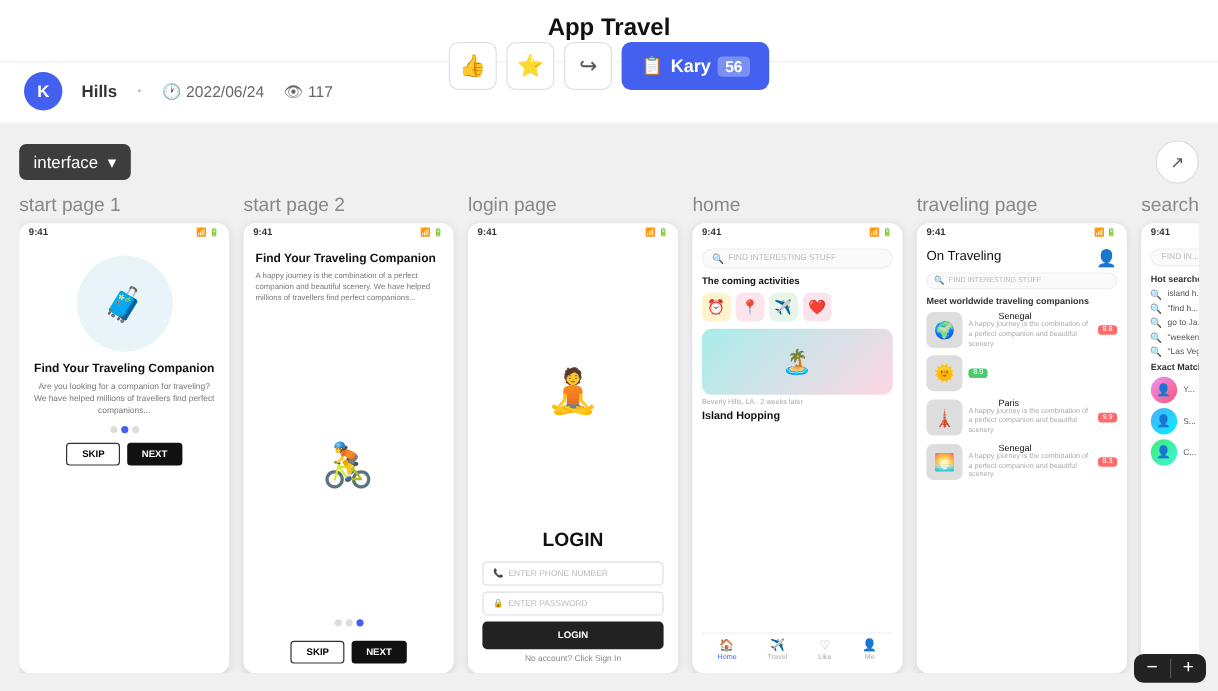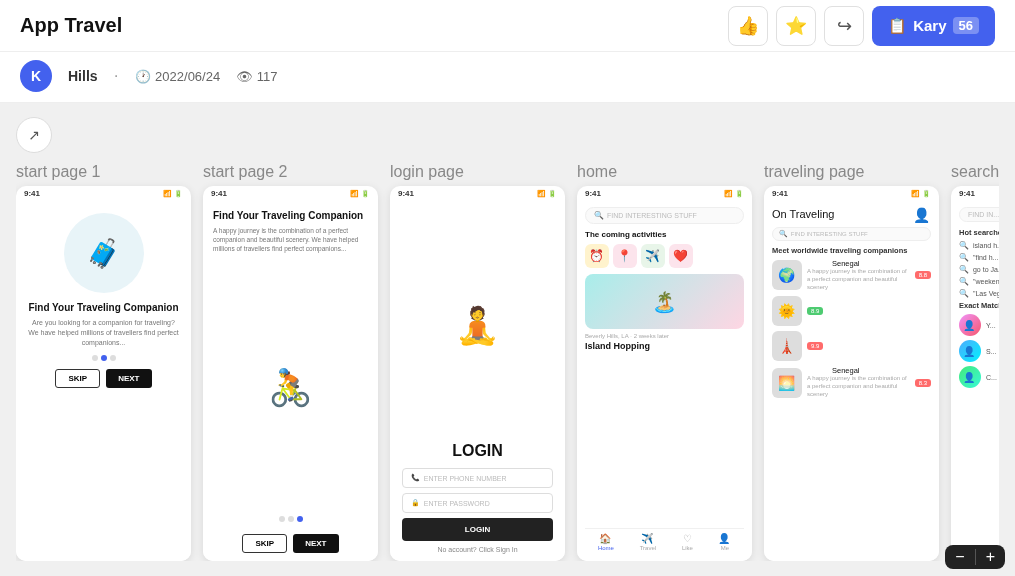--- a/index.html
+++ b/index.html
@@ -1,26 +1,27 @@
 <!DOCTYPE html>
 <html><head>
   <meta charset="utf-8">
   <style>
     * { box-sizing: border-box; margin: 0; padding: 0; }
     body { font-family: -apple-system, BlinkMacSystemFont, 'Segoe UI', sans-serif; background: #f0f0f0; width: 1015px; height: 576px; overflow: hidden; }
 
     
     .header {
       background: #fff;
-      padding: 0 20px;
+      padding: 12px 20px;
       height: 52px;
       display: flex;
       align-items: center;
       justify-content: space-between;
       border-bottom: 1px solid #eee;
+      flex-direction: column;
     }
     .header-title {
       font-size: 20px;
       font-weight: 700;
       color: #111;
     }
     .header-actions {
       display: flex;
       align-items: center;
       gap: 8px;
@@ -437,20 +438,24 @@
   </span>
   <span class="meta-views">
     <span>👁</span>
     <span>117</span>
   </span>
 </div>
 
 <div class="canvas-area">
 
   <div class="canvas-toolbar">
+    <button class="tag-dropdown">
+      <span>interface</span>
+      <span>▾</span>
+    </button>
     <button class="expand-btn">
       <span>↗</span>
     </button>
   </div>
 
   <div class="screens-container">
 
     <div class="screen-col">
       <div class="screen-label">start page 1</div>
       <div class="phone-frame">
@@ -606,20 +611,24 @@
               <div class="dest-desc">A happy journey is the combination of a perfect companion and beautiful scenery</div>
             </div>
             <span class="dest-badge">8.8</span>
           </div>
           <div class="destination-row">
             <div class="dest-img">🌞</div>
             <span class="dest-badge green">8.9</span>
           </div>
           <div class="destination-row">
             <div class="dest-img">🗼</div>
+            <div class="dest-info">
+              <div class="dest-name">Paris</div>
+              <div class="dest-desc">A happy journey is the combination of a perfect companion and beautiful scenery</div>
+            </div>
             <span class="dest-badge">9.9</span>
           </div>
           <div class="destination-row">
             <div class="dest-img">🌅</div>
             <div class="dest-info">
               <div class="dest-name">Senegal</div>
               <div class="dest-desc">A happy journey is the combination of a perfect companion and beautiful scenery</div>
             </div>
             <span class="dest-badge">8.3</span>
           </div>

